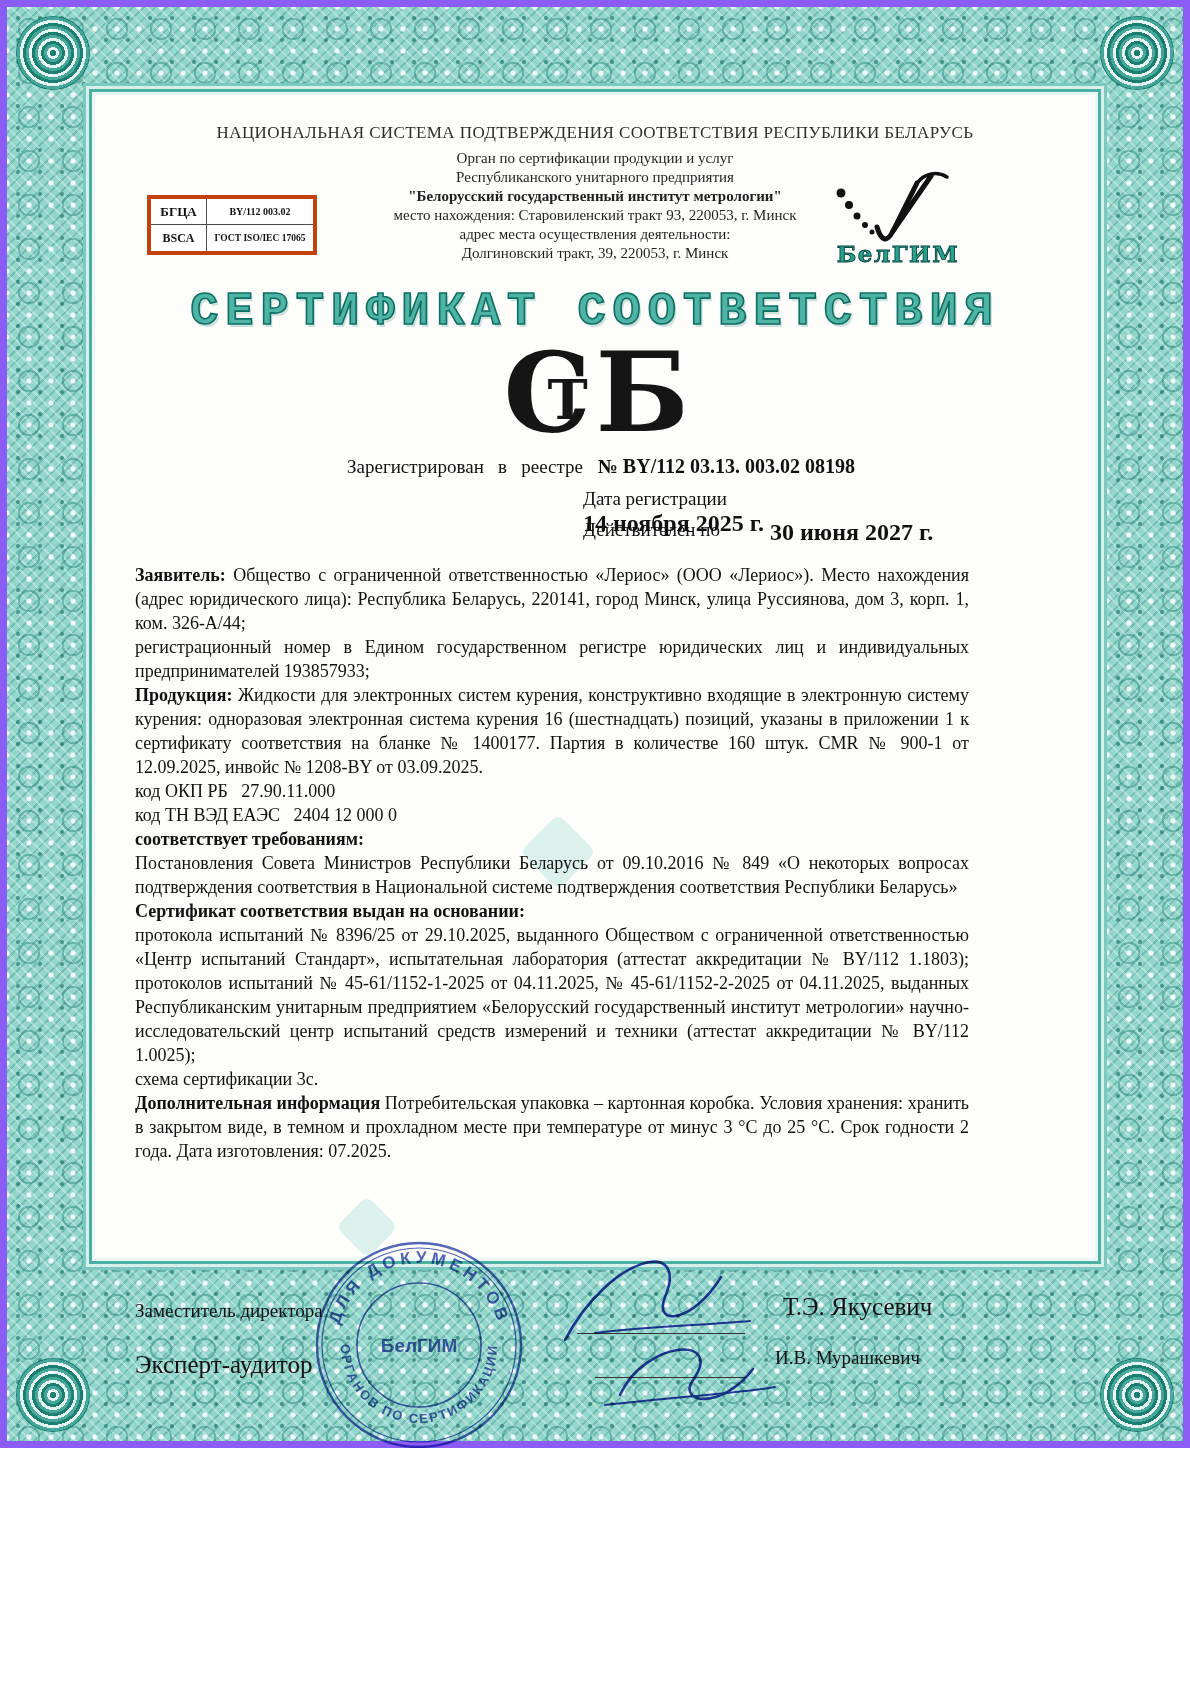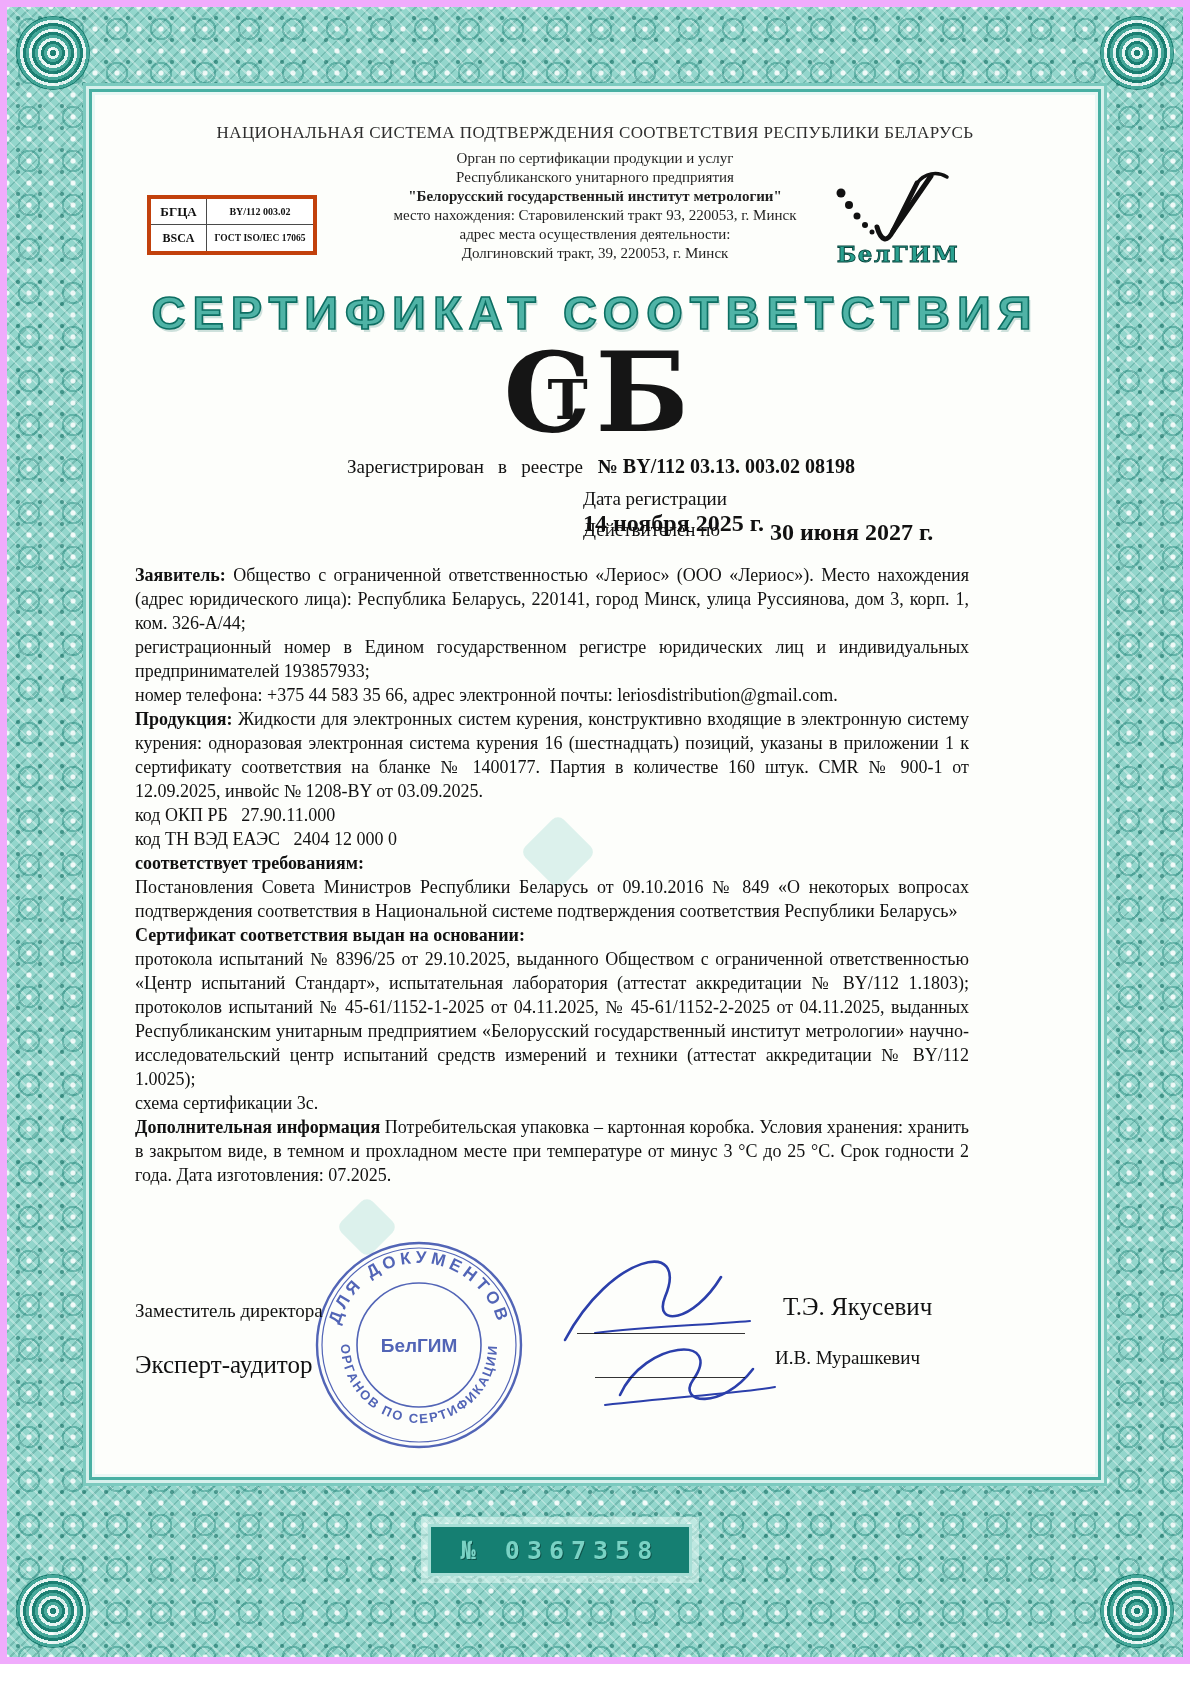--- a/index.html
+++ b/index.html
@@ -1,18 +1,18 @@
 <!DOCTYPE html>
 <html><head>
 <meta charset="utf-8">
 <style>
   html,body{margin:0;padding:0;}
   body{width:1190px;height:1684px;position:relative;background:#fff;
        font-family:"Liberation Serif",serif;color:#111;}
-  .page{position:absolute;inset:0;width:1190px;height:1664px;background:#f0abfc;overflow:hidden;}
+  .page{position:absolute;inset:0;width:1190px;height:1448px;background:#8b5cf6;overflow:hidden;}
 
   
   .border-frame{
     position:absolute;inset:7px;
     background-color:#93d6cc;
     background-image:
       radial-gradient(circle, rgba(13,105,94,.60) 1.5px, transparent 2.6px),
       radial-gradient(circle, rgba(255,255,255,.85) 2px, transparent 3.2px),
       radial-gradient(circle, transparent 9px, rgba(17,122,110,.38) 9px, rgba(17,122,110,.38) 11px, transparent 11.5px),
       repeating-linear-gradient(45deg, rgba(255,255,255,.30) 0 2px, transparent 2px 8px),
@@ -42,21 +42,21 @@
   .accred>div{display:flex;align-items:center;justify-content:center;}
   .a-tl{border-right:1.5px solid #4a4a4a;border-bottom:1.5px solid #4a4a4a;font-weight:bold;font-size:13px;}
   .a-tr{border-bottom:1.5px solid #4a4a4a;font-size:10px;font-weight:bold;}
   .a-bl{border-right:1.5px solid #4a4a4a;font-weight:bold;font-size:12px;}
   .a-br{font-size:9.5px;font-weight:bold;}
 
   .belgim{position:absolute;left:728px;top:70px;width:150px;height:104px;}
 
   
   .doc-title{position:absolute;left:0;right:0;top:190px;text-align:center;
-    font-family:Liberation Sans, sans-serif;font-weight:bold;font-size:47px;letter-spacing:7px;
+    font-family:Liberation Mono, monospace;font-weight:bold;font-size:47px;letter-spacing:7px;
     color:#4fb3a6;-webkit-text-stroke:1.6px #0d6e62;text-shadow:2px 3px 0 rgba(18,110,99,.20);}
 
   .stb{position:absolute;left:50%;transform:translateX(-50%);top:250px;}
 
   
   .reg-line1{position:absolute;left:252px;top:360px;font-size:19px;white-space:nowrap;}
   .reg-line1 b{font-size:20px;margin-left:10px;}
   .reg-row{position:absolute;left:488px;font-size:19px;white-space:nowrap;display:flex;}
   .reg-row .lbl{width:187px;display:inline-block;}
   .reg-row b{font-size:24px;}
@@ -147,21 +147,20 @@
       <b>14 ноября 2025 г.</b>
     </div>
     <div class="reg-row r3">
       <span class="lbl">Действителен по</span>
       <b>30 июня 2027 г.</b>
     </div>
 
     <div class="doc-body">
       <p><b class="lead">Заявитель:</b> <span>Общество с ограниченной ответственностью «Лериос» (ООО «Лериос»). Место нахождения (адрес юридического лица): Республика Беларусь, 220141, город Минск, улица Руссиянова, дом 3, корп. 1, ком. 326-А/44;</span></p>
       <p><span>регистрационный номер в Едином государственном регистре юридических лиц и индивидуальных предпринимателей 193857933;</span></p>
-      <p><span>номер телефона: +375 44 583 35 66, адрес электронной почты: leriosdistribution@gmail.com.</span></p>
       <p><b class="lead">Продукция:</b> <span>Жидкости для электронных систем курения, конструктивно входящие в электронную систему курения: одноразовая электронная система курения 16 (шестнадцать) позиций, указаны в приложении 1 к сертификату соответствия на бланке № 1400177. Партия в количестве 160 штук. CMR № 900-1 от 12.09.2025, инвойс № 1208-BY от 03.09.2025.</span></p>
       <p><span>код ОКП РБ  27.90.11.000</span></p>
       <p><span>код ТН ВЭД ЕАЭС  2404 12 000 0</span></p>
       <p><b class="lead">соответствует требованиям:</b></p>
       <p><span>Постановления Совета Министров Республики Беларусь от 09.10.2016 № 849 «О некоторых вопросах подтверждения соответствия в Национальной системе подтверждения соответствия Республики Беларусь»</span></p>
       <p><b class="lead">Сертификат соответствия выдан на основании:</b></p>
       <p><span>протокола испытаний № 8396/25 от 29.10.2025, выданного Обществом с ограниченной ответственностью «Центр испытаний Стандарт», испытательная лаборатория (аттестат аккредитации № BY/112 1.1803); протоколов испытаний № 45-61/1152-1-2025 от 04.11.2025, № 45-61/1152-2-2025 от 04.11.2025, выданных Республиканским унитарным предприятием «Белорусский государственный институт метрологии» научно-исследовательский центр испытаний средств измерений и техники (аттестат аккредитации № BY/112 1.0025);</span></p>
       <p><span>схема сертификации 3с.</span></p>
       <p><b class="lead">Дополнительная информация</b> <span>Потребительская упаковка – картонная коробка. Условия хранения: хранить в закрытом виде, в темном и прохладном месте при температуре от минус 3 °С до 25 °С. Срок годности 2 года. Дата изготовления: 07.2025.</span></p>
     </div>

